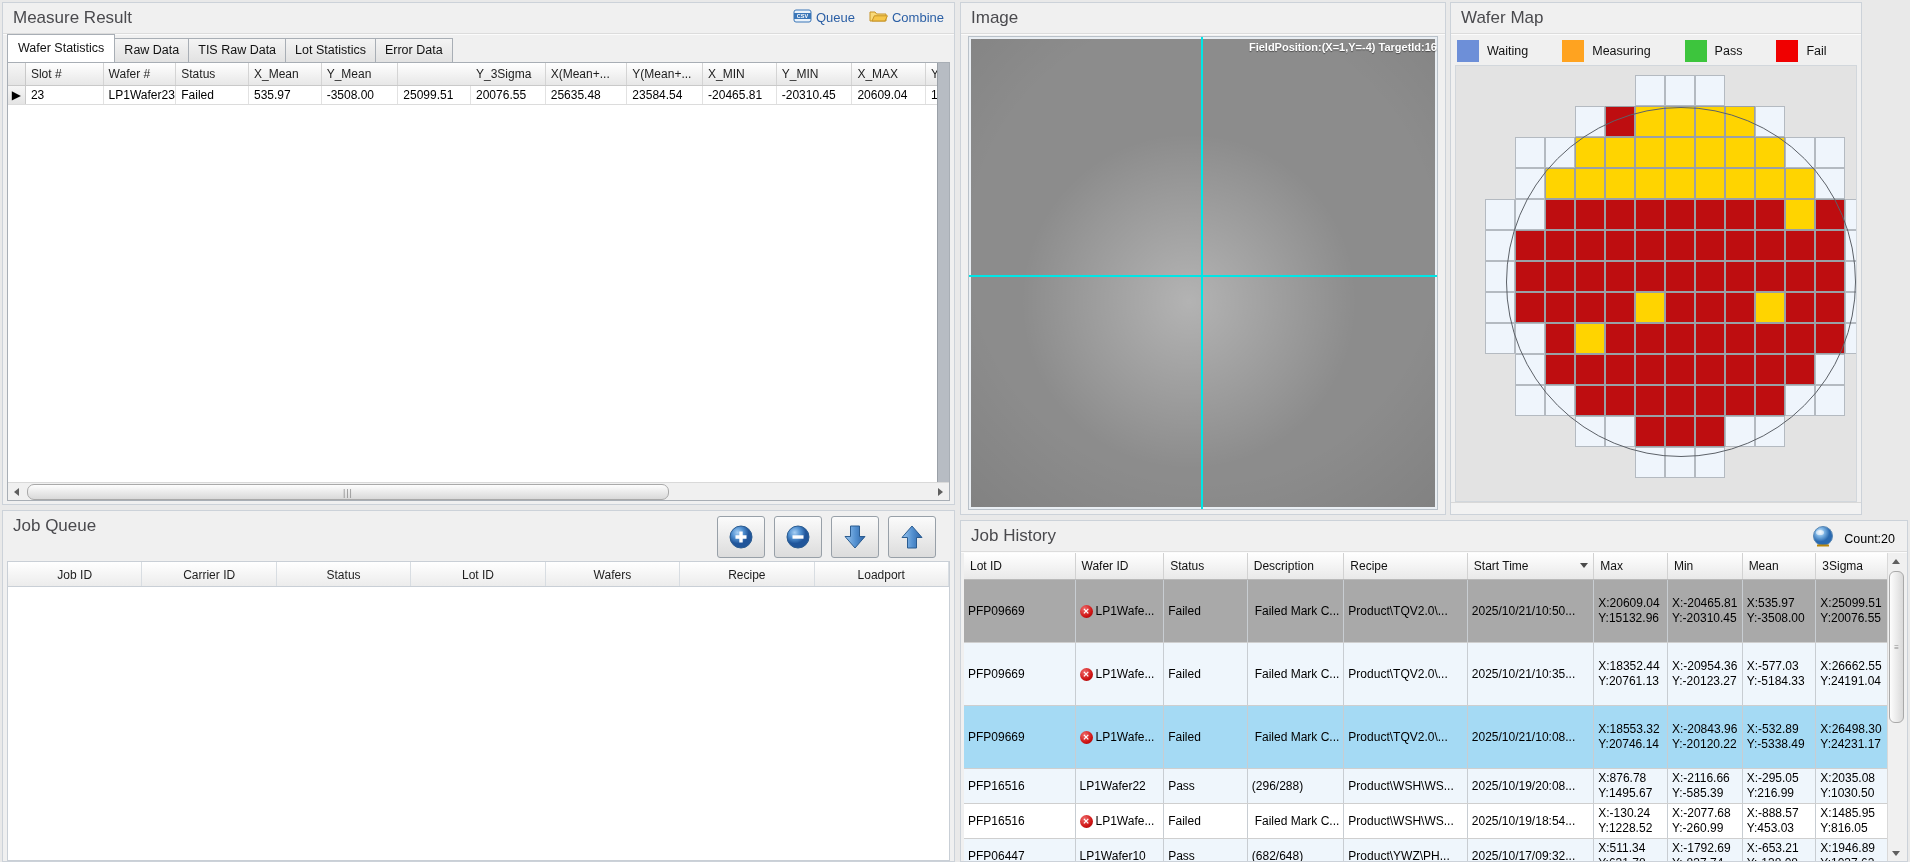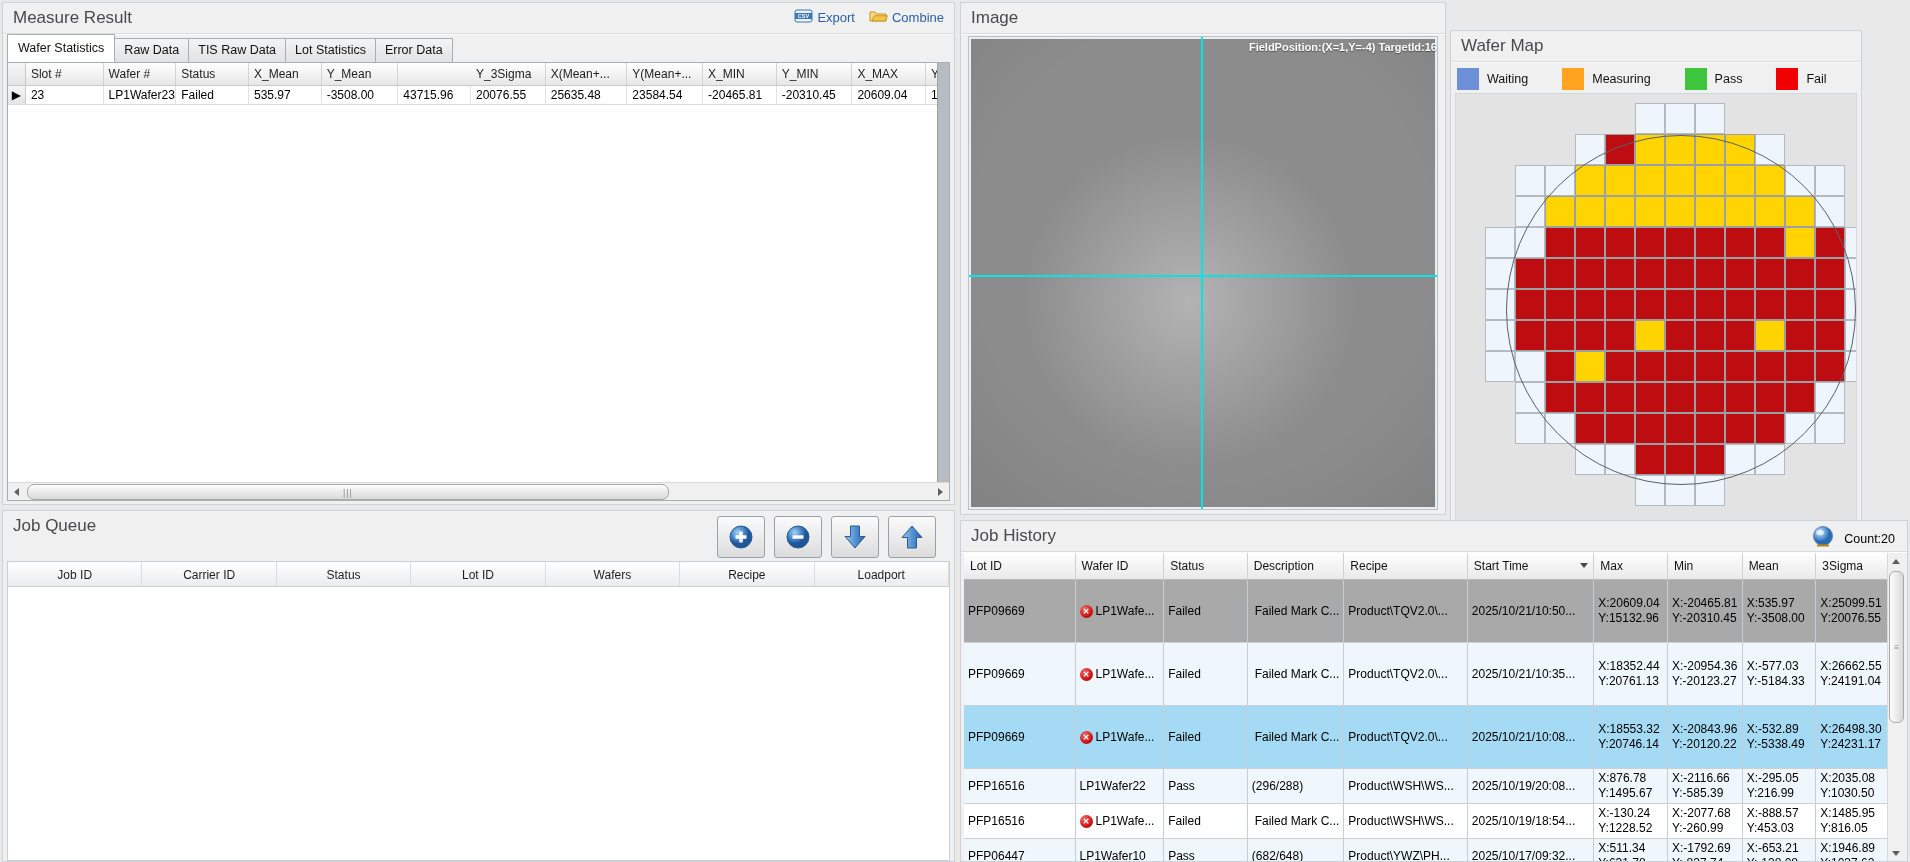--- a/index.html
+++ b/index.html
@@ -54,21 +54,21 @@
     border:1px solid #b9c1c9;box-shadow:inset 0 0 0 2px #e9eef3;
     background-image:
       radial-gradient(circle 215px at 47% 56%, rgba(255,255,255,0.34), rgba(255,255,255,0.10) 55%, rgba(255,255,255,0) 78%),
       radial-gradient(circle 420px at 50% 45%, rgba(0,0,0,0) 55%, rgba(0,0,0,0.12) 100%);}
   .cross-v{position:absolute;top:0;bottom:0;left:49.6%;width:2px;background:#00e6e6;}
   .cross-h{position:absolute;left:0;right:0;top:50.4%;height:2px;background:#00e6e6;}
   .img-overlay{position:absolute;top:4px;left:0;right:0;text-align:right;color:#fff;font-size:11px;font-weight:bold;
     text-shadow:0 1px 1px rgba(0,0,0,.45);}
 
   
-  #wafer-panel{left:1450px;top:2px;width:412px;height:513px;margin-top:28px;}
+  #wafer-panel{left:1450px;top:2px;width:412px;height:513px;}
   .legend{position:absolute;left:6px;top:36px;right:6px;height:24px;display:flex;align-items:center;gap:8px;}
   .legend .sw{width:22px;height:22px;}
   .legend .lbl{font-size:12.5px;color:#111;margin-right:26px;}
   .map-area{position:absolute;left:4px;top:62px;right:4px;bottom:12px;background:#e3e3e3;border:1px solid #d2d7dc;overflow:hidden;}
   .wcell{position:absolute;width:30px;height:31px;box-sizing:border-box;border:1px solid #9aa0a6;}
   .wcell.L{background:#eff5fc;border-color:#b4bac1;}
   .map-circle{position:absolute;width:348px;height:348px;border:1px solid #5c6168;border-radius:50%;}
   .map-bottom{position:absolute;left:0;right:0;bottom:0;height:11px;background:#f2f2f2;border-top:1px solid #d8d8d8;}
 
   
@@ -103,21 +103,21 @@
   <div class="panel-title">Measure Result</div>
   <div class="mr-links">
     <div class="link">
       <span>
         <svg width="19" height="14">
             <rect x="1" y="1" width="17" height="12" rx="2" fill="#eaf2fa" stroke="#3a76b8"></rect>
             <rect x="1" y="4" width="17" height="6" fill="#3a76b8"></rect>
             <text x="9.5" y="9.3" font-size="5.5" fill="#fff" text-anchor="middle" font-weight="bold">CSV</text>
           </svg>
       </span>
-      <span>Export</span>
+      <span>Queue</span>
     </div>
     <div class="link">
       <span>
         <svg width="19" height="14">
             <path d="M1 12 L1 3 L6 3 L7.6 5 L17 5 L17 12 Z" fill="#f9da7a" stroke="#c79327"></path>
             <path d="M3 12 L5.4 6.8 L18.4 6.8 L16 12 Z" fill="#f6c64a" stroke="#c79327"></path>
           </svg>
       </span>
       <span>Combine</span>
     </div>
@@ -147,21 +147,21 @@
         <div class="hc" style="width: 23px;">Y_</div>
       </div>
     <div id="mr-body">
         <div class="grid-row">
           <div class="dc rowhdr" style="width: 18px;">▶</div>
           <div class="dc" style="width: 78px;">23</div>
           <div class="dc" style="width: 73px;">LP1Wafer23</div>
           <div class="dc" style="width: 73px;">Failed</div>
           <div class="dc" style="width: 73px;">535.97</div>
           <div class="dc" style="width: 77px;">-3508.00</div>
-          <div class="dc" style="width: 73px;">43715.96</div>
+          <div class="dc" style="width: 73px;">25099.51</div>
           <div class="dc" style="width: 75px;">20076.55</div>
           <div class="dc" style="width: 82px;">25635.48</div>
           <div class="dc" style="width: 76px;">23584.54</div>
           <div class="dc" style="width: 74px;">-20465.81</div>
           <div class="dc" style="width: 76px;">-20310.45</div>
           <div class="dc" style="width: 74px;">20609.04</div>
           <div class="dc" style="width: 23px;">15</div>
         </div>
       </div>
     <div class="mr-vstrip"></div>

